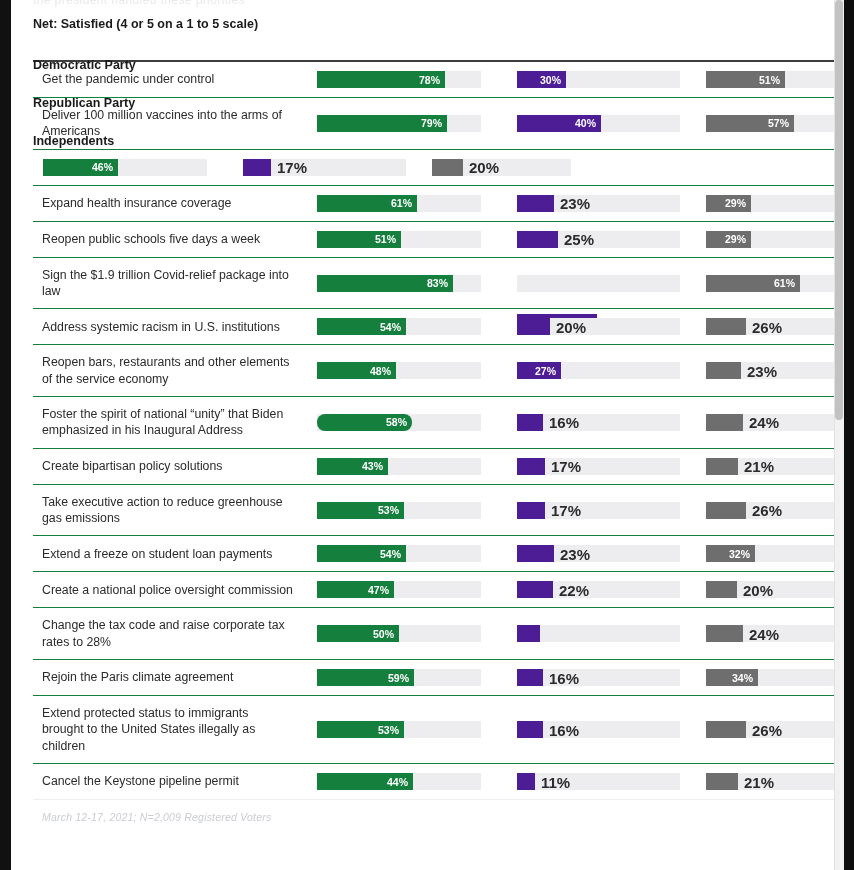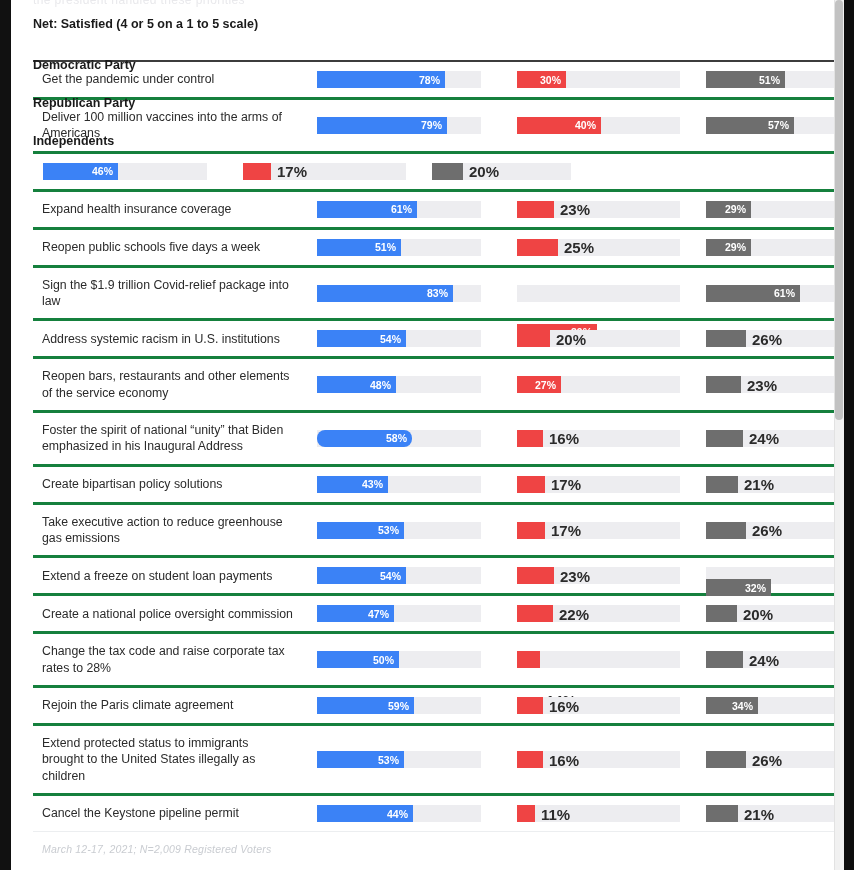--- a/index.html
+++ b/index.html
@@ -89,21 +89,21 @@
   .header-rule {
     height: 2px;
     background: #3c3c3c;
     width: 812px;
     margin-bottom: 0;
   }
 
   .row {
     display: flex;
     align-items: center;
-    border-bottom: 3px solid #15803d;
+    border-bottom: 1px solid #15803d;
     min-height: 34px;
   }
   .row:last-of-type { border-bottom: 1px solid #eceef0; }
 
   .row-label {
     width: 274px;
     padding: 9px 14px 9px 9px;
     font-size: 12.3px;
     color: #2b2b2b;
     line-height: 1.33;
@@ -125,22 +125,22 @@
     width: 100%;
   }
   .track.t-dem { width: 164px; }
   .track.t-rep { width: 163px; }
   .track.t-ind { width: 154px; }
 
   .fill {
     position: absolute; left: 0; top: 0; bottom: 0;
     height: 100%;
   }
-  .fill.f-dem { background: #3b82f6; padding-left: 10px; }
-  .fill.f-rep { background: #ef4444; }
+  .fill.f-dem { background: #15803d; padding-left: 10px; }
+  .fill.f-rep { background: #4c1d95; }
   .fill.f-ind { background: #6e6e6e; }
 
   .val-in {
     position: absolute;
     right: 5px; top: 50%;
     transform: translateY(-50%);
     font-size: 10.5px;
     font-weight: bold;
     color: #ffffff;
     line-height: 1;
@@ -449,21 +449,21 @@
               </div>
             </div>
             <div class="bar-cell rep">
               <div class="track t-rep">
                 <span class="val-out" style="left: 43px;">23%</span>
                 <div class="fill f-rep" style="width: 37px;"></div>
               </div>
             </div>
             <div class="bar-cell ind">
               <div class="track t-ind">
-                <div class="fill f-ind" style="width: 65px; margin-top: 12px;">
+                <div class="fill f-ind" style="width: 49px;">
                   <span class="val-in">32%</span>
                 </div>
               </div>
             </div>
           </div>
           <div class="row">
             <div class="row-label">Create a national police oversight commission</div>
             <div class="bar-cell dem">
               <div class="track t-dem">
                 <div class="fill f-dem" style="width: 77px;">

